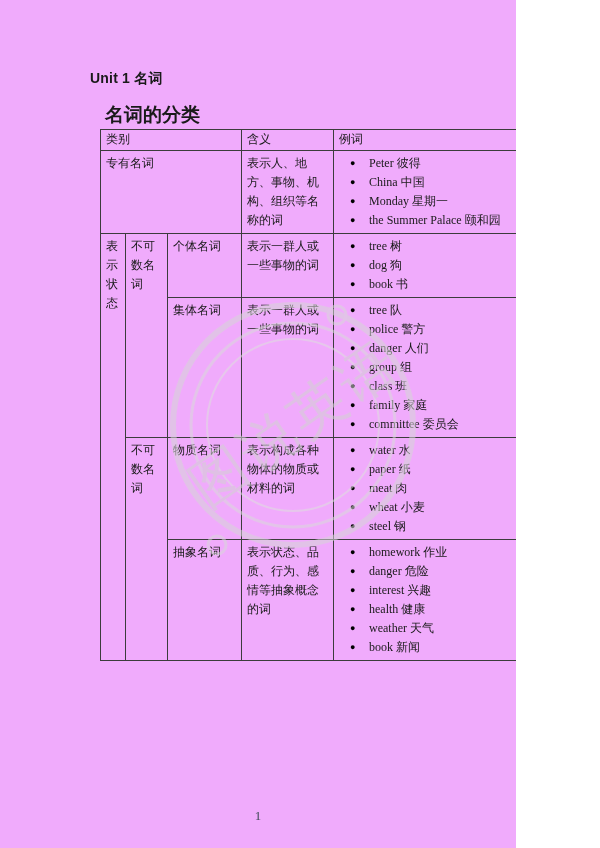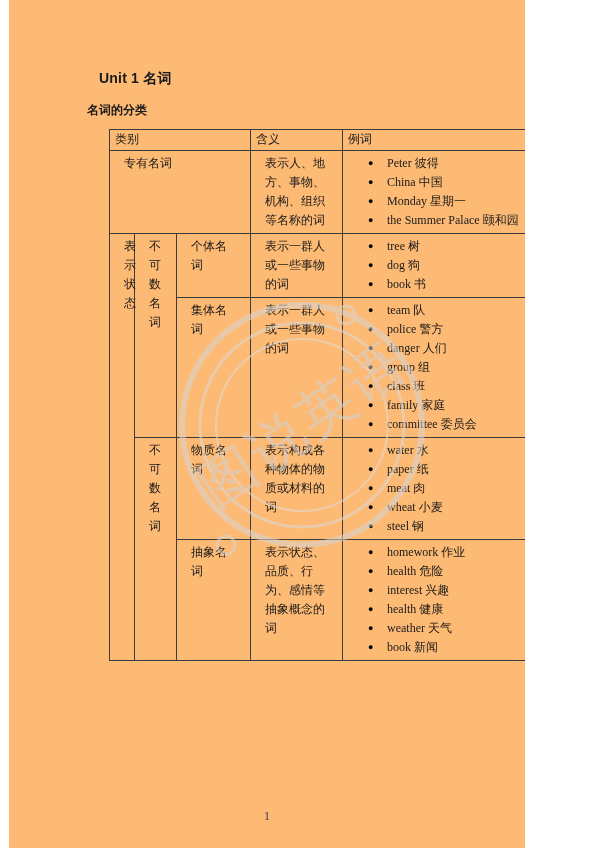--- a/index.html
+++ b/index.html
@@ -1,40 +1,40 @@
 <!DOCTYPE html>
 <html><head>
 <meta charset="utf-8">
 <style>
   html,body { margin:0; padding:0; }
   body {
     width:600px; height:848px; background:#ffffff;
     font-family:"Liberation Sans","DejaVu Sans",sans-serif;
     color:#1a1a1a;
   }
-  .page { position:relative; width:516px; height:848px; overflow:hidden; background:#fdba74;margin-left:9px; }
+  .page { position:relative; width:516px; height:848px; overflow:hidden; background:#f0abfc; }
 
   .doc-title {
     position:absolute; left:90px; top:70px;
     font-size:14px; font-weight:bold; letter-spacing:0.2px;
   }
   .doc-subtitle {
-    position:absolute; left:78px; top:102px;
-    font-size:12px; font-weight:bold;
+    position:absolute; left:105px; top:102px;
+    font-size:19px; font-weight:bold;
   }
 
   table.noun-table {
     position:absolute; left:100px; top:129px;
     width:429px; border-collapse:collapse; table-layout:fixed;
     font-size:12px; z-index:1; background:transparent;
   }
   .noun-table th, .noun-table td {
     border:1px solid #3c3c3c;
     vertical-align:top; text-align:left;
-    font-weight:normal; padding:3px 14px;
+    font-weight:normal; padding:3px 5px;
     line-height:19px;
   }
   .noun-table th { height:16px; line-height:15px; padding:2px 5px; }
   .cell-vertical {
     word-break:break-all; line-height:20px; padding:3px 6px;
   }
   .cell-sub { word-break:break-all; line-height:20px; }
   .cell-meaning { line-height:19px; padding:3px 5px; }
   .cell-examples { padding:2px 0 2px 0; }
   .example-item { display:flex; align-items:flex-start; line-height:19px; }
@@ -130,21 +130,21 @@
             </div>
           </td>
     </tr>
 
     <tr style="height:133px">
       <td>集体名词</td>
       <td class="cell-meaning">表示一群人或一些事物的词</td>
       <td class="cell-examples">
             <div class="example-item">
               <span class="bullet">●</span>
-              <span class="example-text">team 队</span>
+              <span class="example-text">tree 队</span>
             </div>
             <div class="example-item">
               <span class="bullet">●</span>
               <span class="example-text">police 警方</span>
             </div>
             <div class="example-item">
               <span class="bullet">●</span>
               <span class="example-text">danger 人们</span>
             </div>
             <div class="example-item">
@@ -197,21 +197,21 @@
     <tr style="height:112px">
       <td>抽象名词</td>
       <td class="cell-meaning">表示状态、品质、行为、感情等抽象概念的词</td>
       <td class="cell-examples">
             <div class="example-item">
               <span class="bullet">●</span>
               <span class="example-text">homework 作业</span>
             </div>
             <div class="example-item">
               <span class="bullet">●</span>
-              <span class="example-text">health 危险</span>
+              <span class="example-text">danger 危险</span>
             </div>
             <div class="example-item">
               <span class="bullet">●</span>
               <span class="example-text">interest 兴趣</span>
             </div>
             <div class="example-item">
               <span class="bullet">●</span>
               <span class="example-text">health 健康</span>
             </div>
             <div class="example-item">

